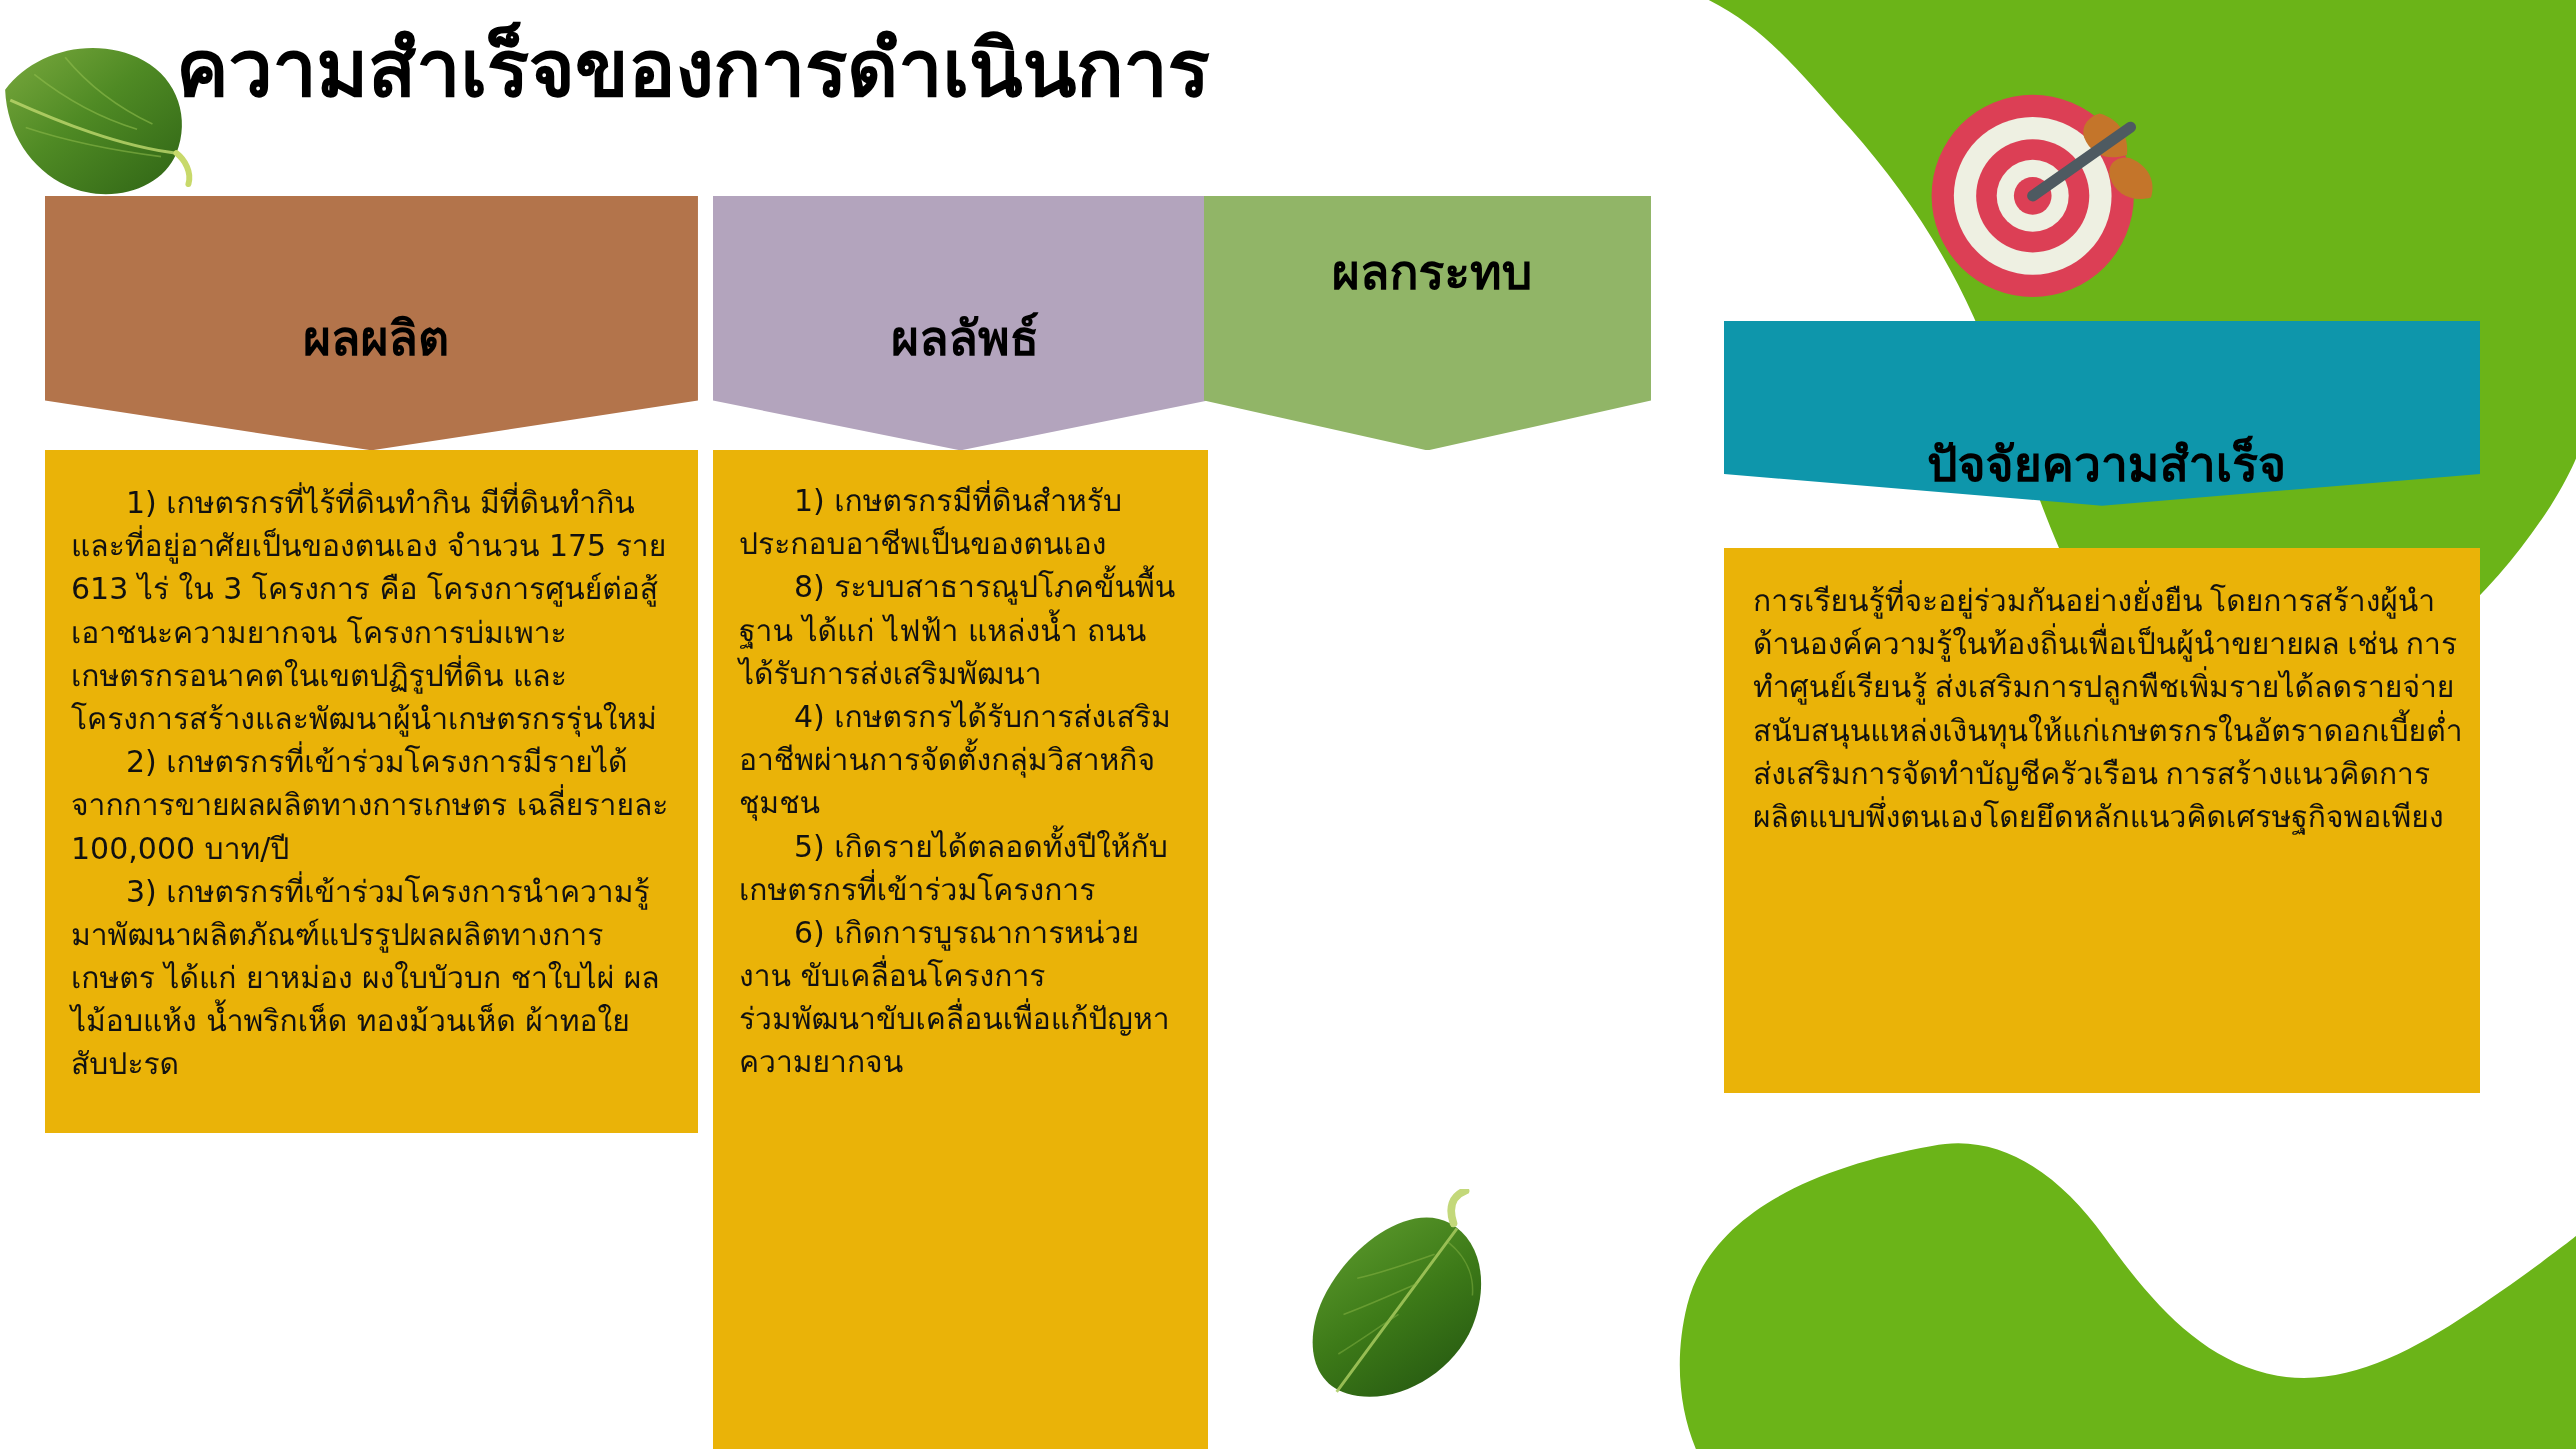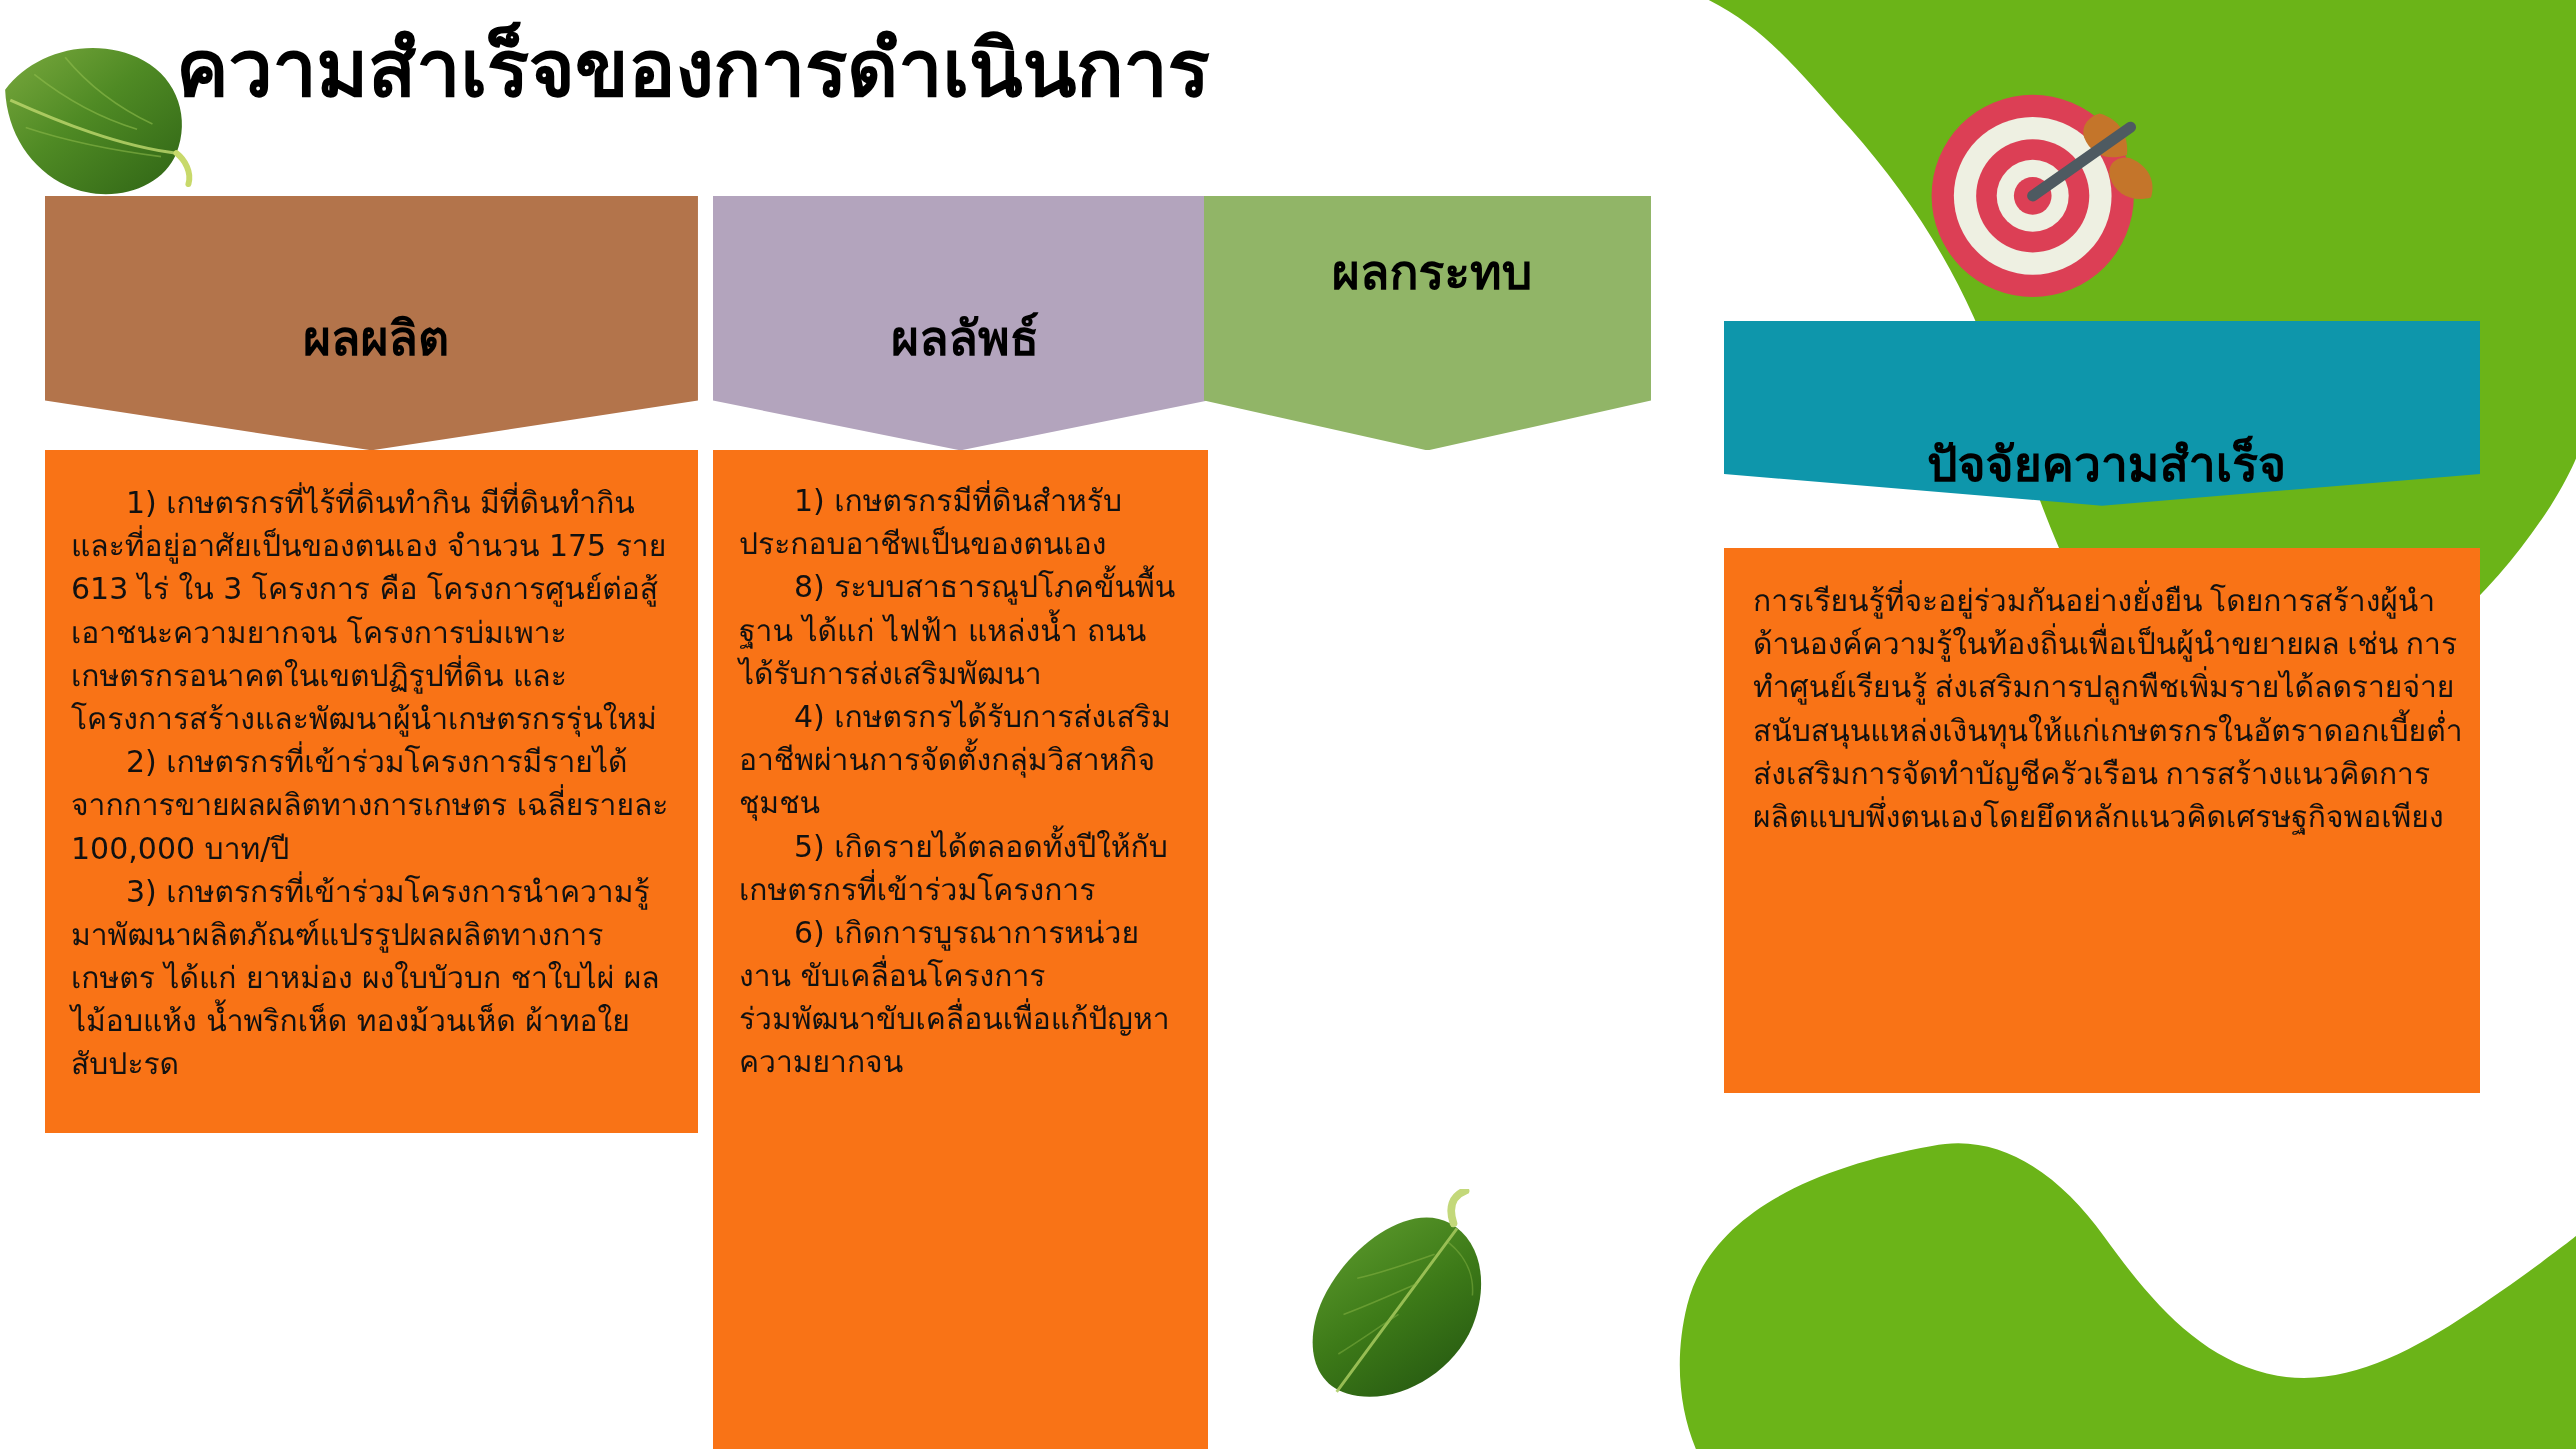--- a/index.html
+++ b/index.html
@@ -71,21 +71,21 @@
     font-size: 48px;
     font-weight: 700;
     color: #000000;
     text-align: center;
     white-space: nowrap;
   }
 
   .col-body {
     position: relative;
     width: 100%;
-    background: #f97316;
+    background: #eab308;
     padding: 29px 26px 26px 26px;
   }
 
   .col-body p {
     font-size: 30px;
     line-height: 1.44;
     color: #111111;
     text-indent: 55px;
     margin: 0;
   }

